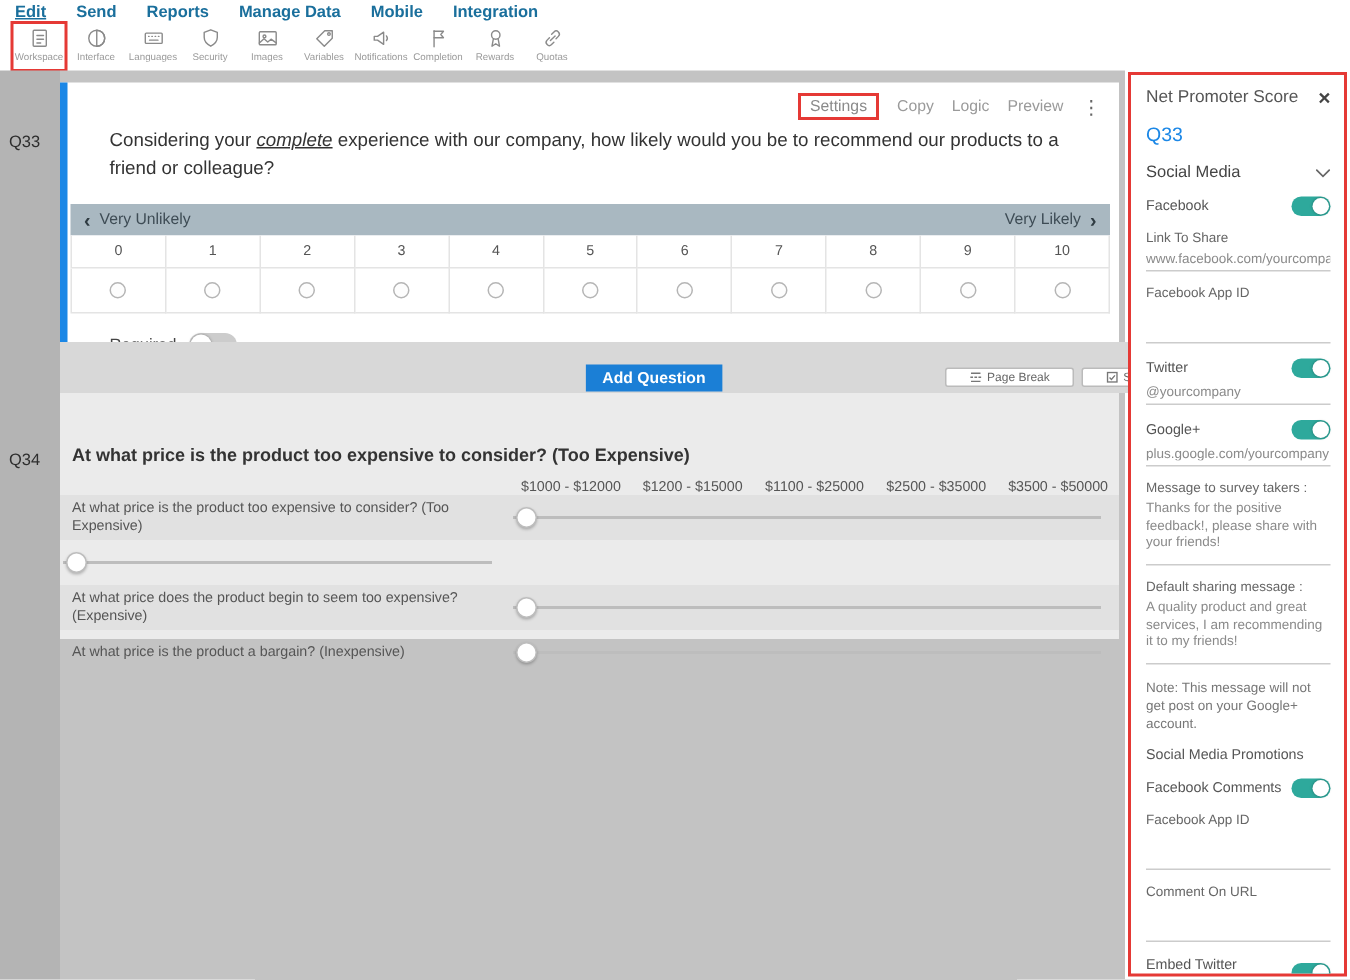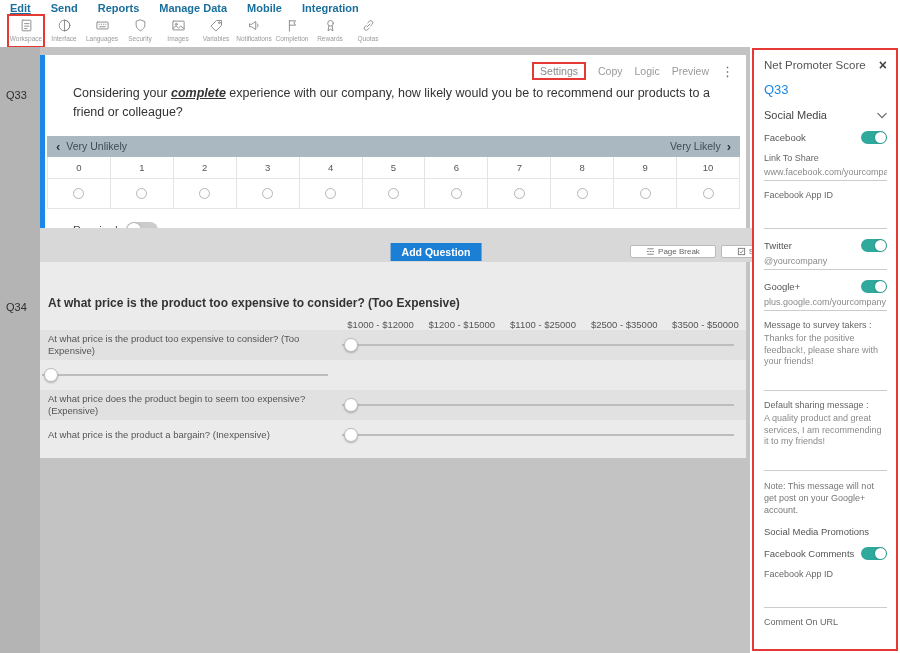--- a/index.html
+++ b/index.html
@@ -27,21 +27,21 @@
   .qnum.q33 { top:42px; }
   .qnum.q34 { top:254px; }
   .main-bg { position:absolute; left:40px; top:47px; width:710px; height:606px; background:#c3c3c3; }
   
   .q33-card { position:absolute; left:40px; top:55px; width:706px; height:173px; background:#fff; border-left:5px solid #1b87e6; }
   .card-actions { position:absolute; top:7px; right:12px; display:flex; align-items:center; gap:12px;padding-left:34px; }
   .action { font-size:10.5px; color:#9a9a9a; cursor:pointer; }
   .settings-btn { font-size:10.5px; color:#8a8a8a; border:2px solid #e53935; padding:1px 6px; cursor:pointer; }
   .kebab { font-size:13px; color:#666; cursor:pointer; }
   .question-text { margin:29px 34px 0 28px; font-size:12.5px; color:#333; line-height:1.55; }
-  .question-text .emph { font-style:italic; text-decoration:underline; font-weight:700; }
+  .question-text .emph { font-style:italic; text-decoration:underline; font-weight:400; }
   .nps { margin:13px 6px 0 2px; }
   .nps-header { height:21px; background:#a9b8c1; display:flex; justify-content:space-between; align-items:center; padding:0 9px; font-size:10.5px; color:#3e4c55; }
   .nps-header .chev { font-size:13px; font-weight:bold; color:#2f3b42; cursor:pointer; }
   .nps-header .side { display:flex; align-items:center; gap:6px; }
   .nps-grid { display:grid; grid-template-columns:repeat(11,1fr); background:#fff; border-left:1px solid #e4e4e4; }
   .ncell { height:22px; display:flex; align-items:center; justify-content:center; font-size:9.5px; color:#555; border-right:1px solid #e4e4e4; border-bottom:1px solid #e4e4e4; }
   .rcell { height:30px; display:flex; align-items:center; justify-content:center; border-right:1px solid #e4e4e4; border-bottom:1px solid #e4e4e4; }
   .radio { width:11px; height:11px; border:1px solid #b5b5b5; border-radius:50%; background:#fdfdfd; cursor:pointer; }
   .required-row { margin:13px 0 0 28px; display:flex; align-items:center; gap:8px; font-size:11px; color:#444; }
   
@@ -51,42 +51,42 @@
   .toggle.off::after { right:auto; left:1px; }
   .toggle.big { width:32px; height:16px; border-radius:8px; }
   .toggle.big::after { width:14px; height:14px; }
   
   .mid-band { position:absolute; left:40px; top:228px; width:792px; height:34px; background:#d8d8d8; }
   .add-q { position:absolute; left:50%; top:15px; transform:translateX(-50%); background:#1b7fd6; color:#fff; border:none; font-family:"Liberation Sans",sans-serif; font-size:10.5px; font-weight:bold; padding:3px 11px; cursor:pointer; }
   .pb-sep { position:absolute; right:32px; top:17px; display:flex; gap:5px; }
   .mini-btn { display:flex; align-items:center; gap:3px; background:#ffffff; border:1px solid #bbb; border-radius:2px; font-size:8px; color:#666; padding:1px 15px; cursor:pointer; }
   .mini-btn svg { width:9px; height:9px; }
   
-  .q34-section { position:absolute; left:40px; top:262px; width:706px; height:196px; background:#ebebeb; }
+  .q34-section { position:absolute; left:40px; top:262px; width:706px; height:164px; background:#ebebeb; }
   .q34-title { margin:34px 0 0 8px; font-size:12px; font-weight:bold; color:#333; }
   .q34-headers { margin-top:9px; display:grid; grid-template-columns:300px repeat(5,1fr); }
   .hcol { font-size:9.5px; color:#555; text-align:center; }
   .q34-row { display:grid; grid-template-columns:300px 1fr; align-items:center; min-height:30px; padding:2px 0; }
   .q34-row.alt { background:#e1e1e1; }
   .rlabel { font-size:9.5px; color:#555; line-height:1.3; padding-left:8px; padding-right:14px; }
   .slider { position:relative; height:14px; margin:0 12px 0 2px; }
   .track { position:absolute; left:0; right:0; top:6px; height:2px; background:#bdbdbd; }
   .handle { position:absolute; left:2px; top:0; width:14px; height:14px; border-radius:50%; background:#fff; border:1px solid #bdbdbd; box-shadow:0 1px 2px rgba(0,0,0,.25); cursor:pointer; }
   
   .panel { position:absolute; left:752px; top:48px; width:146px; height:603px; background:#fff; border:2px solid #e53935; padding:8px 9px 6px 10px; overflow:hidden; }
   .panel-head { display:flex; justify-content:space-between; align-items:center; }
   .panel-title { font-size:11.5px; color:#555; }
   .close { font-size:14px; font-weight:bold; color:#444; cursor:pointer; line-height:1; }
   .panel-qid { margin-top:10px; font-size:13px; color:#1b87e6; cursor:pointer; }
   .panel-section { margin-top:12px; display:flex; justify-content:space-between; align-items:center; font-size:11px; color:#444; cursor:pointer; }
   .toggle-row { margin-top:10px; display:flex; justify-content:space-between; align-items:center; font-size:9.5px; color:#555; }
   .flabel { margin-top:9px; font-size:9px; color:#666; }
   .finput { display:block; margin-top:2px; width:100%; border:none; border-bottom:1px solid #ccc; background:transparent; font-family:"Liberation Sans",sans-serif; font-size:9px; color:#8a8a8a; padding:2px 0 3px 0; outline:none; }
   .finput.tall { padding-bottom:14px; }
-  .ftextarea { margin-top:3px; border-bottom:1px solid #ccc; font-size:9px; color:#8a8a8a; line-height:1.3; padding-bottom:22px; cursor:text; }
+  .ftextarea { margin-top:3px; border-bottom:1px solid #ccc; font-size:9px; color:#8a8a8a; line-height:1.3; padding-bottom:8px; cursor:text; }
   .fnote { margin-top:9px; font-size:9px; color:#777; line-height:1.35; }
   .fgroup { margin-top:9px; font-size:9.5px; color:#555; }
 </style>
 </head>
 <body>
 
 <div class="annotation-tick"></div>
 
 <div class="menubar">
   <span class="menu-item active">Edit</span>

